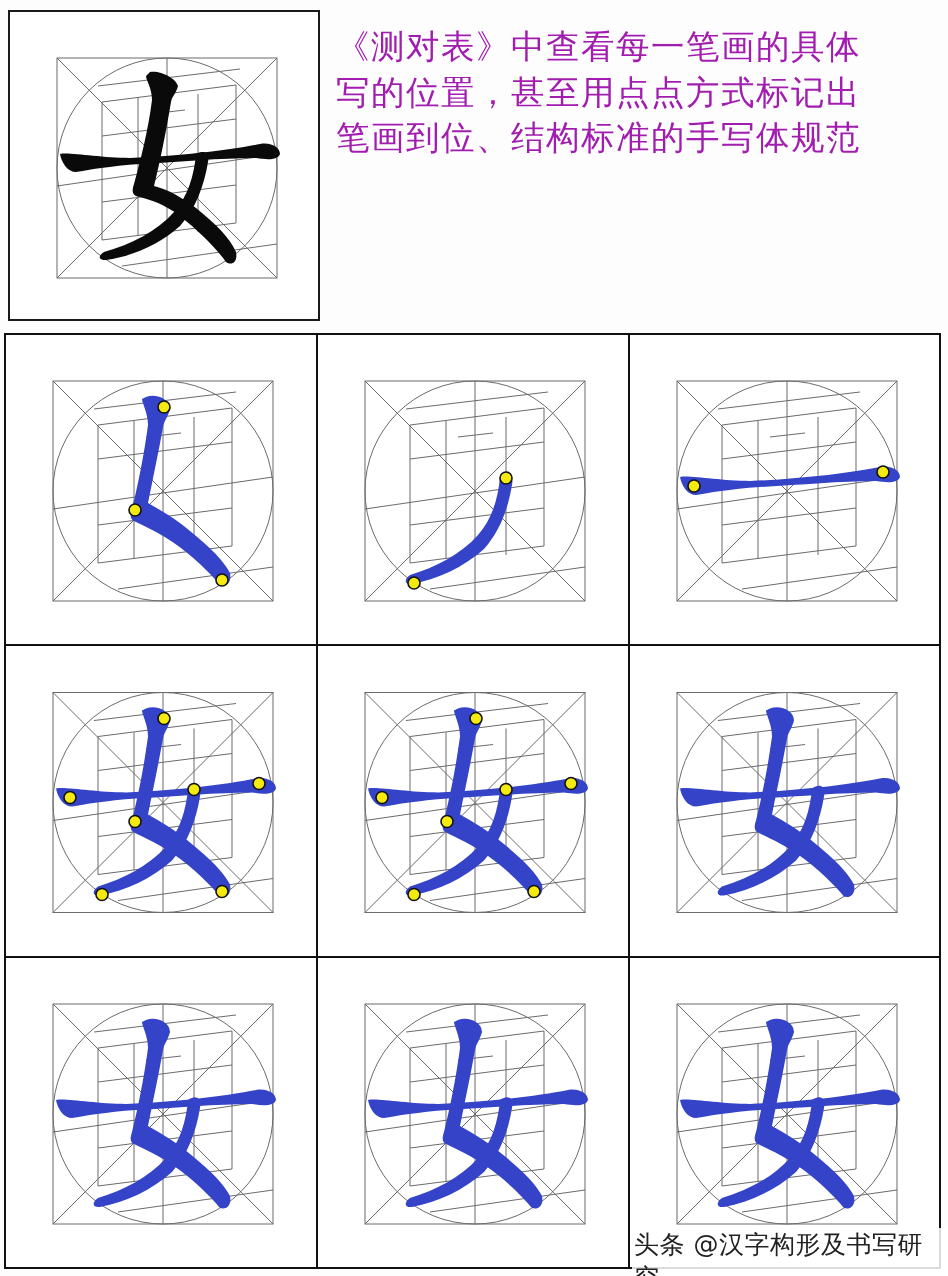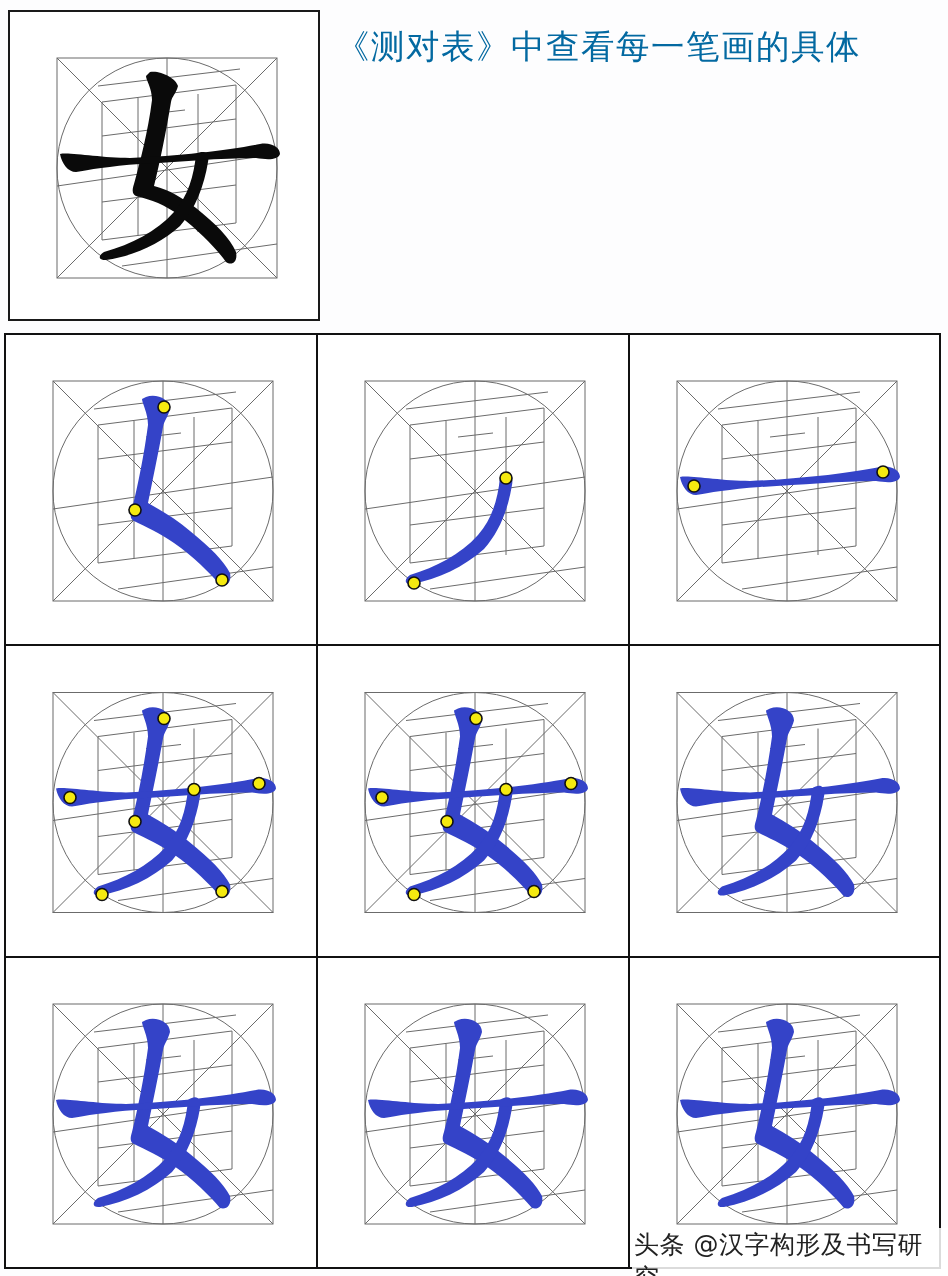--- a/index.html
+++ b/index.html
@@ -8,21 +8,21 @@
     background: #fdfdfe;
     font-family: "DejaVu Sans", "Liberation Sans", sans-serif;
   }
   .top-box {
     position: absolute; left: 8px; top: 10px; width: 312px; height: 311px;
     border: 2px solid #1a1a1a; box-sizing: border-box; background: #fff;
   }
   .top-box svg { position: absolute; left: 0; top: 0; }
   .intro {
     position: absolute; left: 336px; top: 24px; width: 604px;
-    font-size: 33.5px; line-height: 45.5px; color: #0369a1; letter-spacing: 1.5px;
+    font-size: 33.5px; line-height: 45.5px; color: #a21caf; letter-spacing: 1.5px;
   }
   .intro .line { display: block; white-space: nowrap; }
   .grid {
     position: absolute; left: 4px; top: 333px; width: 937px; height: 936px;
     box-sizing: border-box; border: 2px solid #111;
     display: grid; grid-template-columns: 312px 312px 1fr; grid-template-rows: 311px 312px 1fr;
     background: #fff;
   }
   .cell { position: relative; border-right: 2px solid #111; border-bottom: 2px solid #111; box-sizing: border-box; }
   .cell.c3 { border-right: none; }
@@ -60,20 +60,22 @@
     <g fill="#0a0a0a">
       <path d="M140,60 C150,58 166,66 168,74 C166,82 162,84 161,90 C156,120 150,150 144,174 C160,178 172,186 186,196 C206,212 220,226 226,240 C228,250 222,254 216,250 C206,236 190,220 170,204 C154,192 142,188 126,184 C122,182 122,178 124,172 C130,150 138,120 142,88 C142,76 136,68 136,64 Z"></path>
       <path d="M186,142 C194,138 200,140 198,150 C194,174 186,196 170,214 C150,232 124,244 96,248 C88,248 88,244 94,240 C122,232 146,220 164,200 C178,184 184,164 186,142 Z"></path>
       <path d="M50,142 C60,140 90,146 120,146 C170,144 220,138 250,132 C262,130 270,136 270,142 C268,148 258,148 246,146 C210,146 170,150 130,152 C100,154 78,158 66,160 C58,160 52,152 50,142 Z"></path>
     </g>
   </svg>
 </div>
 
 <div class="intro">
   <span class="line">《测对表》中查看每一笔画的具体</span>
+  <span class="line">写的位置，甚至用点点方式标记出</span>
+  <span class="line">笔画到位、结构标准的手写体规范</span>
 </div>
 
 <div class="grid">
   <div class="cell">
       <svg width="310" height="309" viewBox="0 0 310 309">
         <g fill="none" stroke="#6b6b6b" stroke-width="1">
       <rect x="47" y="46" width="220" height="220"></rect>
       <line x1="47" y1="46" x2="267" y2="266"></line>
       <line x1="267" y1="46" x2="47" y2="266"></line>
       <line x1="157" y1="46" x2="157" y2="266"></line>

